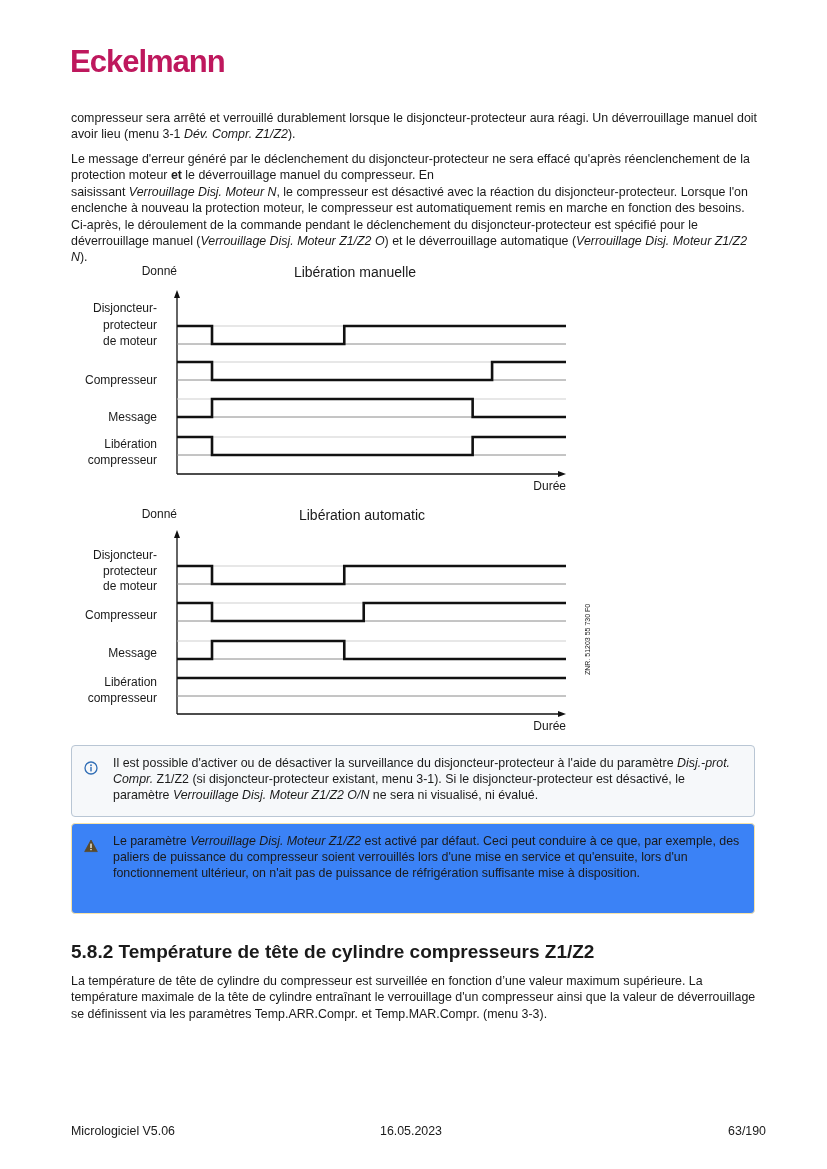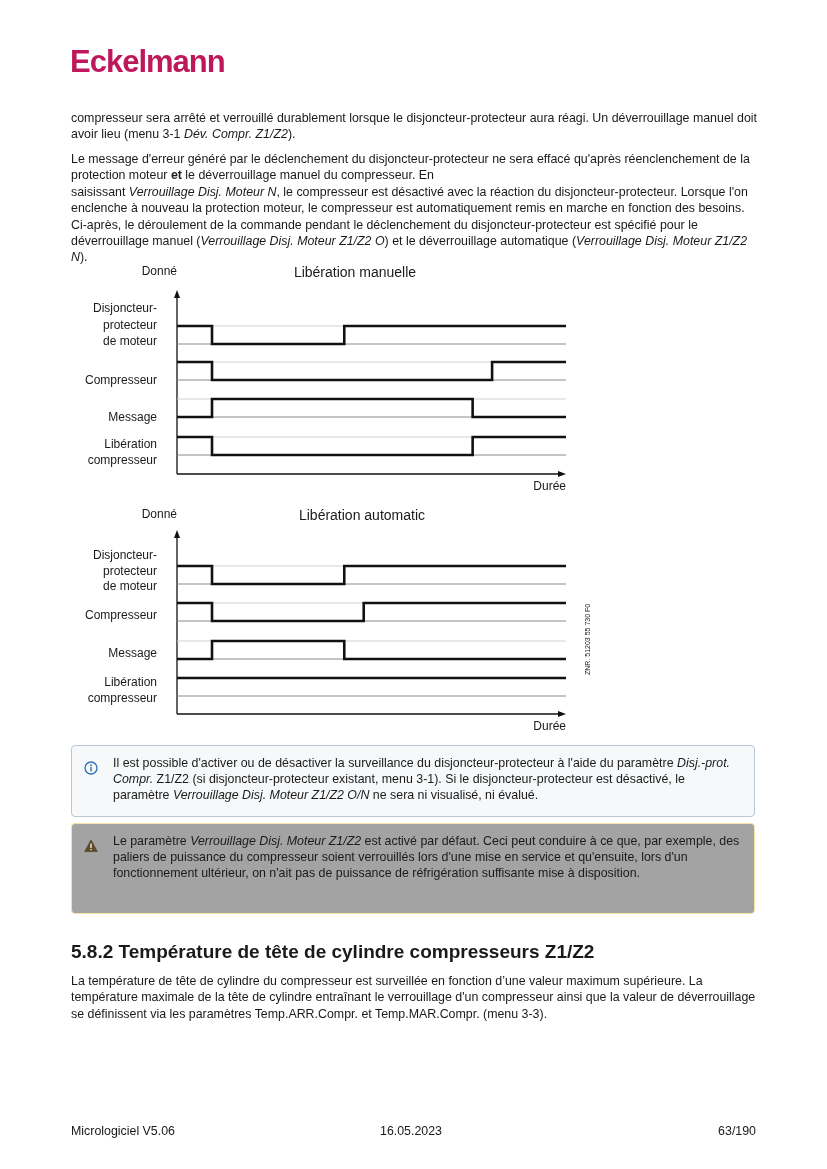--- a/index.html
+++ b/index.html
@@ -6,21 +6,21 @@
   body { width: 827px; height: 1169px; position: relative; overflow: hidden;
          font-family: "Liberation Sans", sans-serif; color: #1a1a1a; }
   .logo { position: absolute; left: 70px; top: 44px; font-family: "Liberation Sans", sans-serif;
           font-weight: bold; font-size: 31px; color: #be185d; letter-spacing: -1px; }
   .para { position: absolute; left: 71px; width: 690px; font-size: 12.4px; line-height: 16.4px; }
   .para i { }
   .diagram { position: absolute; left: 0; top: 0; }
   .diagram text { font-family: "Liberation Sans", sans-serif; fill: #1a1a1a; }
   .note { position: absolute; left: 71px; width: 684px; box-sizing: border-box; border-radius: 4px; }
   .note-info { top: 745px; height: 72px; background: #f6f8fa; border: 1px solid #b9c6d4; }
-  .note-warn { top: 823px; height: 91px; background: #a3a3a3; border: 1px solid #f7e3a8; }
+  .note-warn { top: 823px; height: 91px; background: #3b82f6; border: 1px solid #f7e3a8; }
   .note .icon { position: absolute; left: 12px; top: 15px; width: 14px; height: 14px; }
   .note .text { position: absolute; left: 41px; top: 9px; width: 630px; font-size: 12.4px; line-height: 16px; }
   .heading { position: absolute; left: 71px; top: 941px; font-size: 19px; font-weight: bold; }
   .footer { position: absolute; top: 1124px; font-size: 12.4px; }
 </style>
 </head>
 <body>
 
 <div class="logo">Eckelmann</div>
 
@@ -103,13 +103,13 @@
     <rect x="6.35" y="9.9" width="1.3" height="1.3" fill="#fffdf2"></rect>
   </svg>
   <div class="text"><span>Le paramètre </span><i>Verrouillage Disj. Moteur Z1/Z2</i><span> est activé par défaut. Ceci peut conduire à ce que, par exemple, des paliers de puissance du compresseur soient verrouillés lors d'une mise en service et qu'ensuite, lors d'un fonctionnement ultérieur, on n'ait pas de puissance de réfrigération suffisante mise à disposition.</span></div>
 </div>
 
 <div class="heading">5.8.2  Température de tête de cylindre compresseurs Z1/Z2</div>
 <div class="para" style="top:973px;">La température de tête de cylindre du compresseur est surveillée en fonction d’une valeur maximum supérieure. La température maximale de la tête de cylindre entraînant le verrouillage d'un compresseur ainsi que la valeur de déverrouillage se définissent via les paramètres Temp.ARR.Compr. et Temp.MAR.Compr. (menu 3-3).</div>
 
 <div class="footer" style="left:71px;">Micrologiciel V5.06</div>
 <div class="footer" style="left:380px;">16.05.2023</div>
-<div class="footer" style="right:71px;">63/190</div>
+<div class="footer" style="right:61px;">63/190</div>
 
 </body></html>

